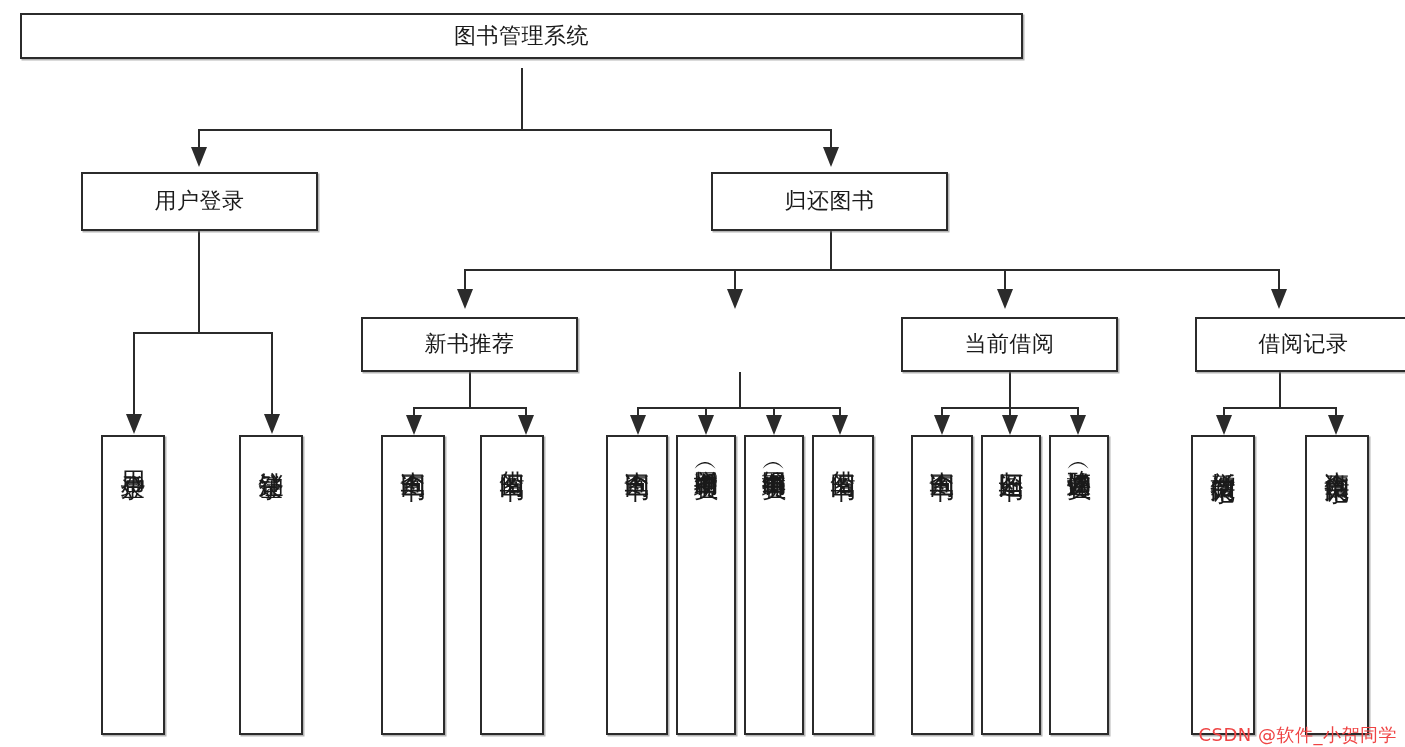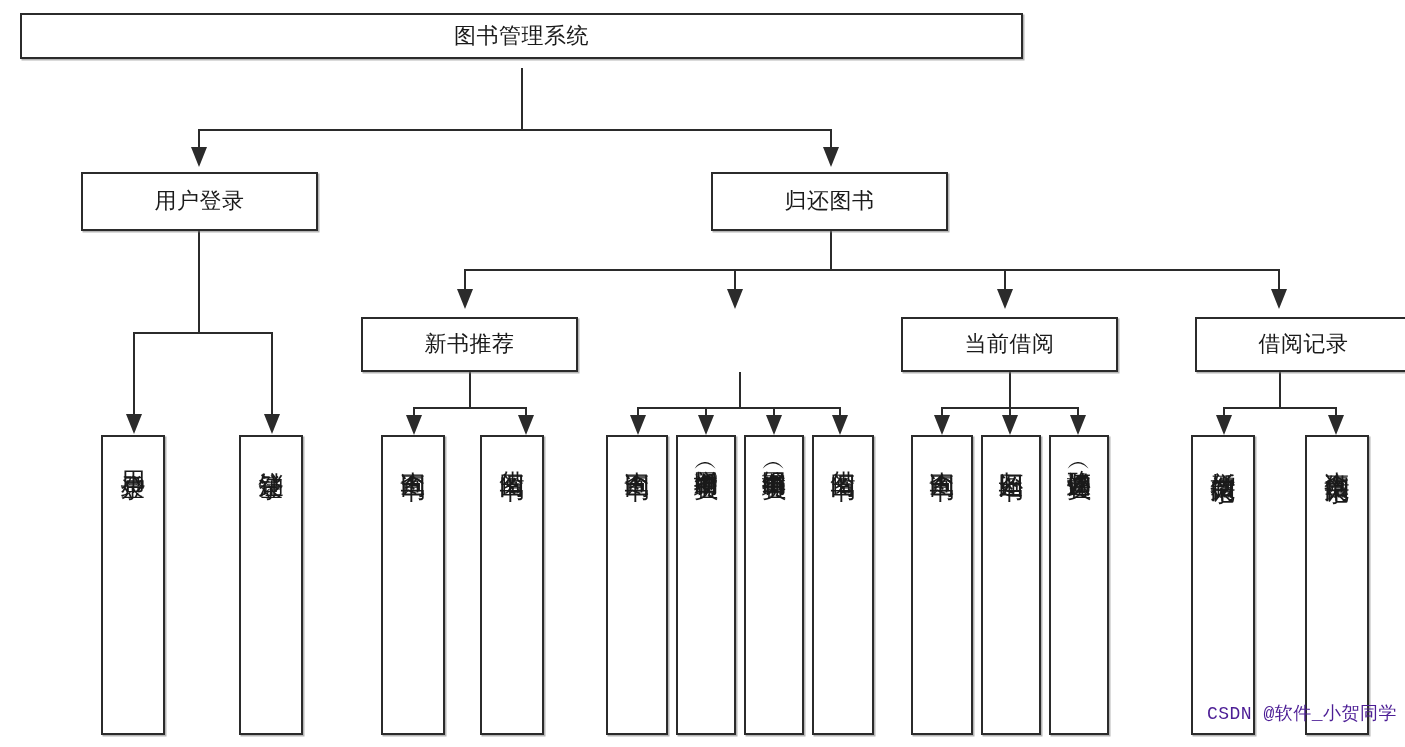--- a/index.html
+++ b/index.html
@@ -71,27 +71,26 @@
     width: 0;
     height: 0;
     border-left: 8px solid transparent;
     border-right: 8px solid transparent;
     border-top: 20px solid #2b2b2b;
     z-index: 1;
   }
   #watermark {
     position: absolute;
     right: 8px;
-    bottom: 22px;
+    bottom: 0;
     font-size: 18px;
-    color: #4c1d95;
+    color: #ef4444;
     letter-spacing: 0.5px;
     z-index: 5;
     white-space: nowrap;
-    font-family: Liberation Mono, monospace;
   }
 </style>
 </head>
 <body>
 
 <div id="diagram-canvas">
 
   <div class="node horizontal" style="left:20px; top:13px; width:1003px; height:46px;">
     <span class="label">图书管理系统</span>
   </div>

